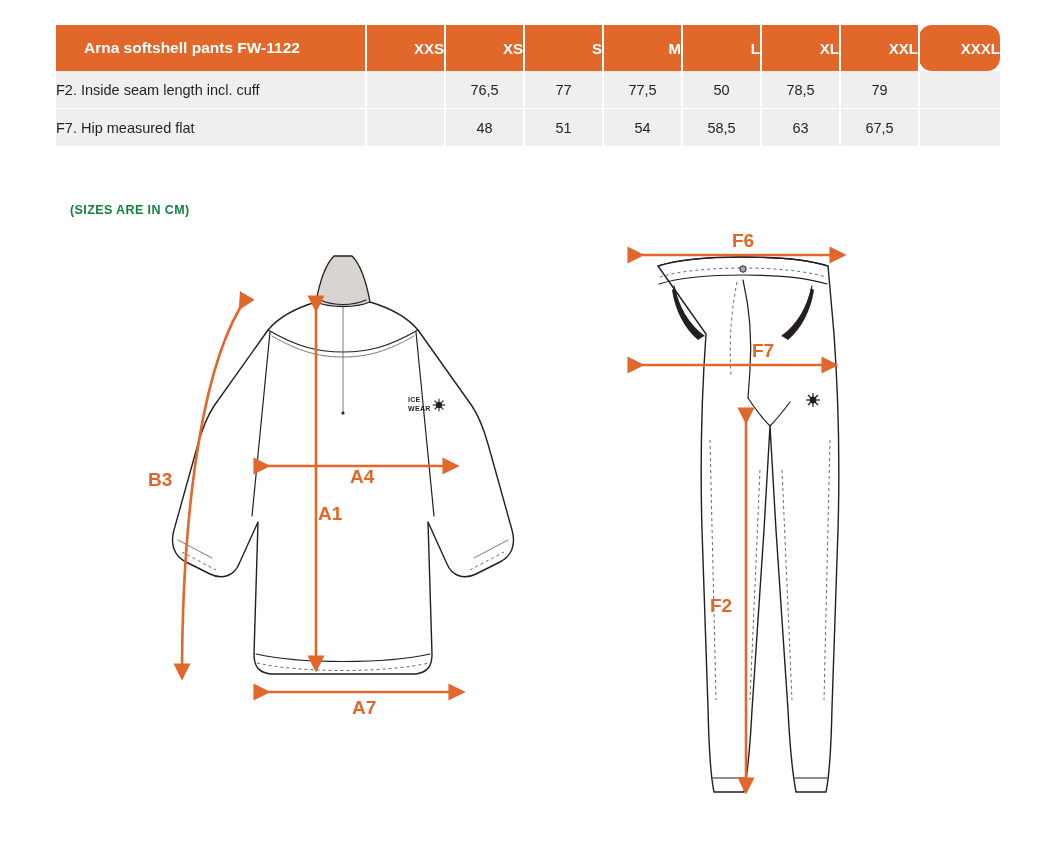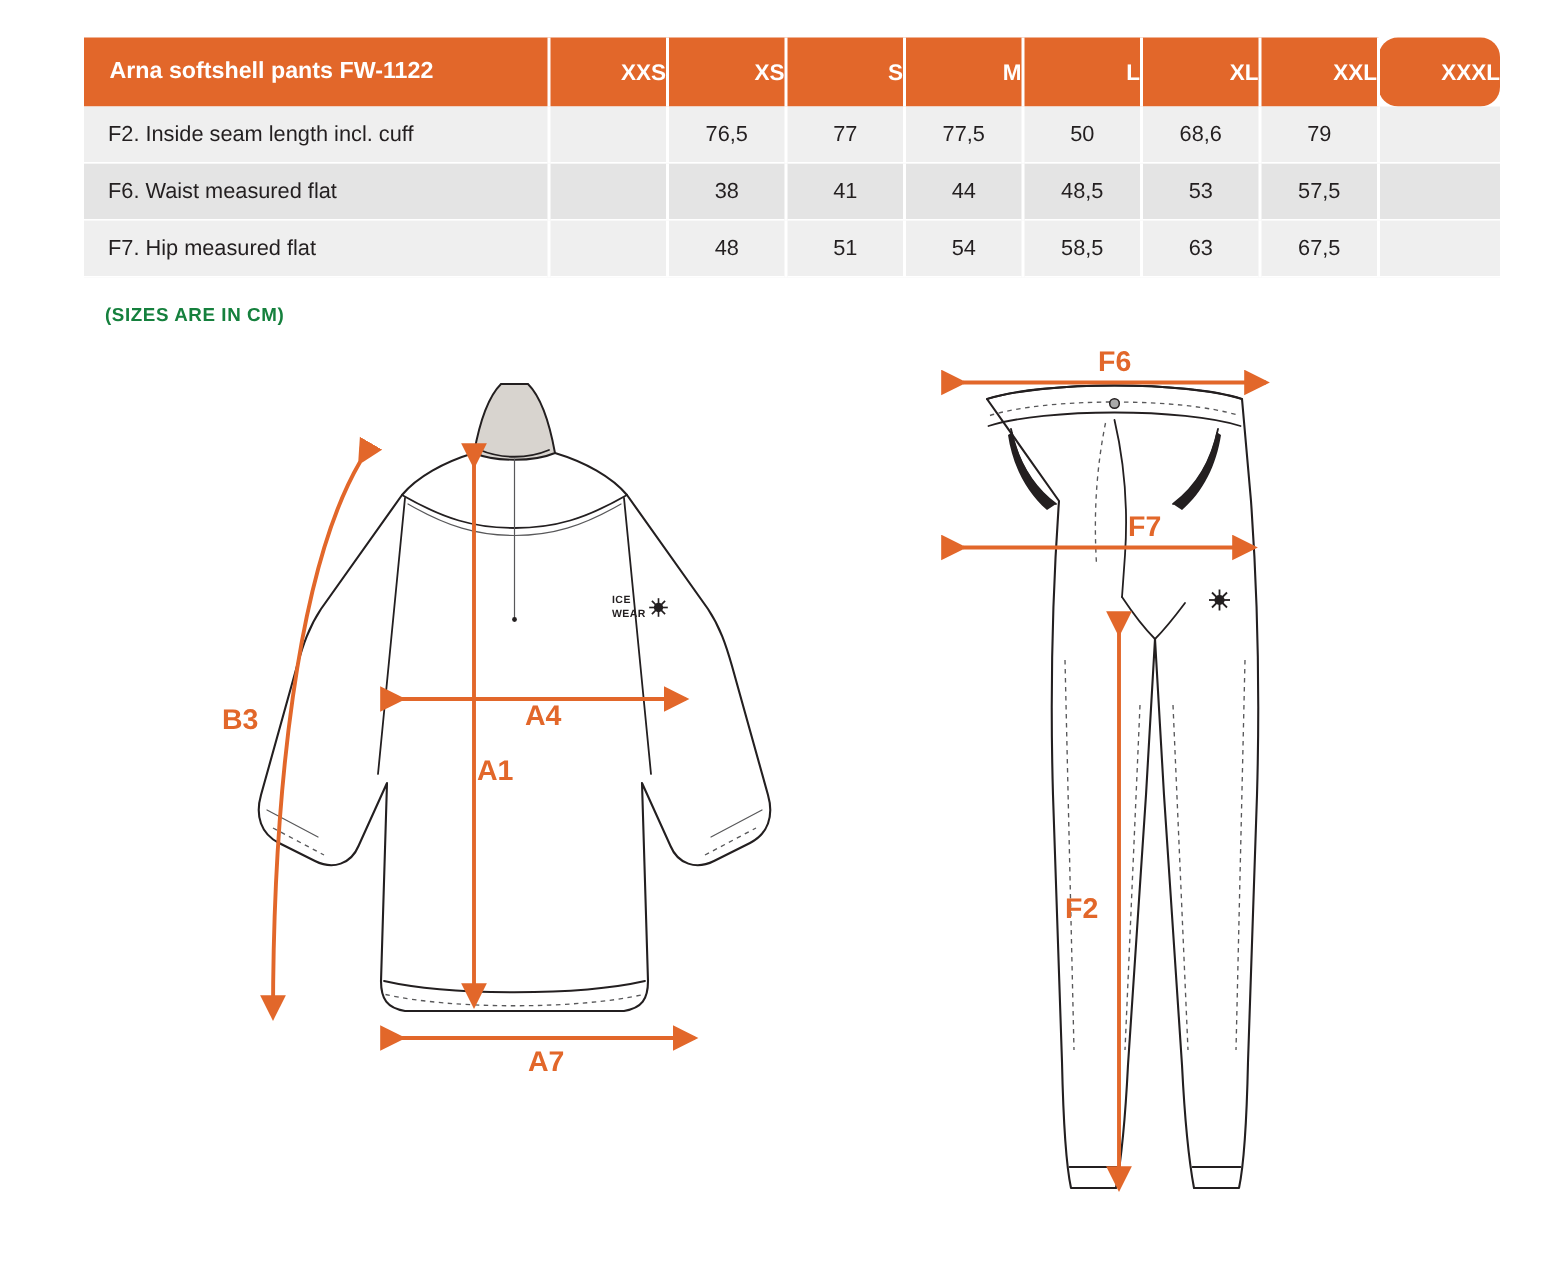--- a/index.html
+++ b/index.html
@@ -39,37 +39,36 @@
     height: 46px;
     font-size: 15px;
     font-weight: bold;
     text-align: right;
     vertical-align: middle;
     border-right: 2px solid #ffffff;
   }
   .hdr-row th:last-child { border-right: none; border-radius: 13px; }
   .hdr-row th.label-col {
     text-align: left;
-    padding-left: 17px;
+    padding-left: 28px;
     font-size: 15.5px;
     font-weight: bold;
   }
   .data-row td {
     height: 37px;
     font-size: 14.5px;
     text-align: center;
     vertical-align: middle;
     border-right: 2px solid #ffffff;
     border-bottom: 1px solid #ffffff;
     color: #231f20;
   }
   .data-row td:last-child { border-right: none; }
   .data-row td.label-col {
     text-align: left;
-    padding-left: 16px;
     font-size: 14.5px;
   }
   .row-a td { background: #efefef; }
   .row-b td { background: #e4e4e4; }
 
   .units-note {
     position: absolute;
     left: 70px;
     top: 203px;
     color: #15803d;
@@ -169,33 +168,22 @@
       </tr>
     </thead>
     <tbody>
       <tr class="data-row row-a">
         <td class="label-col">F2. Inside seam length incl. cuff</td>
         <td></td>
         <td>76,5</td>
         <td>77</td>
         <td>77,5</td>
         <td>50</td>
-        <td>68,6</td>
+        <td>78,5</td>
         <td>79</td>
-        <td></td>
-      </tr>
-      <tr class="data-row row-b">
-        <td class="label-col">F6. Waist measured flat</td>
-        <td></td>
-        <td>38</td>
-        <td>41</td>
-        <td>44</td>
-        <td>48,5</td>
-        <td>53</td>
-        <td>57,5</td>
         <td></td>
       </tr>
       <tr class="data-row row-a">
         <td class="label-col">F7. Hip measured flat</td>
         <td></td>
         <td>48</td>
         <td>51</td>
         <td>54</td>
         <td>58,5</td>
         <td>63</td>

